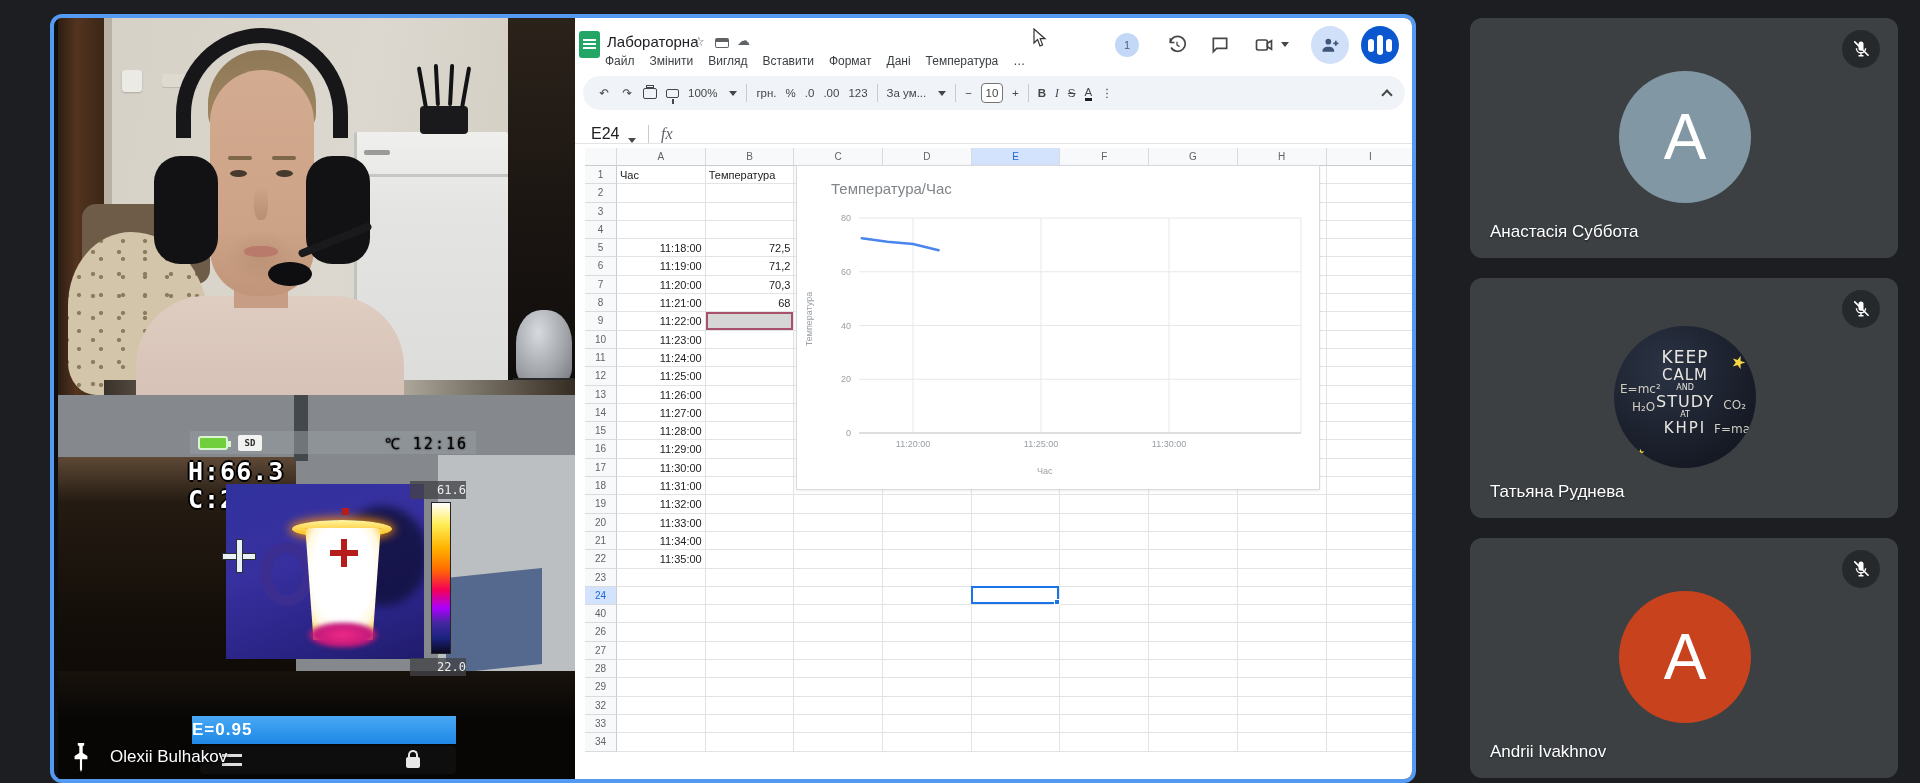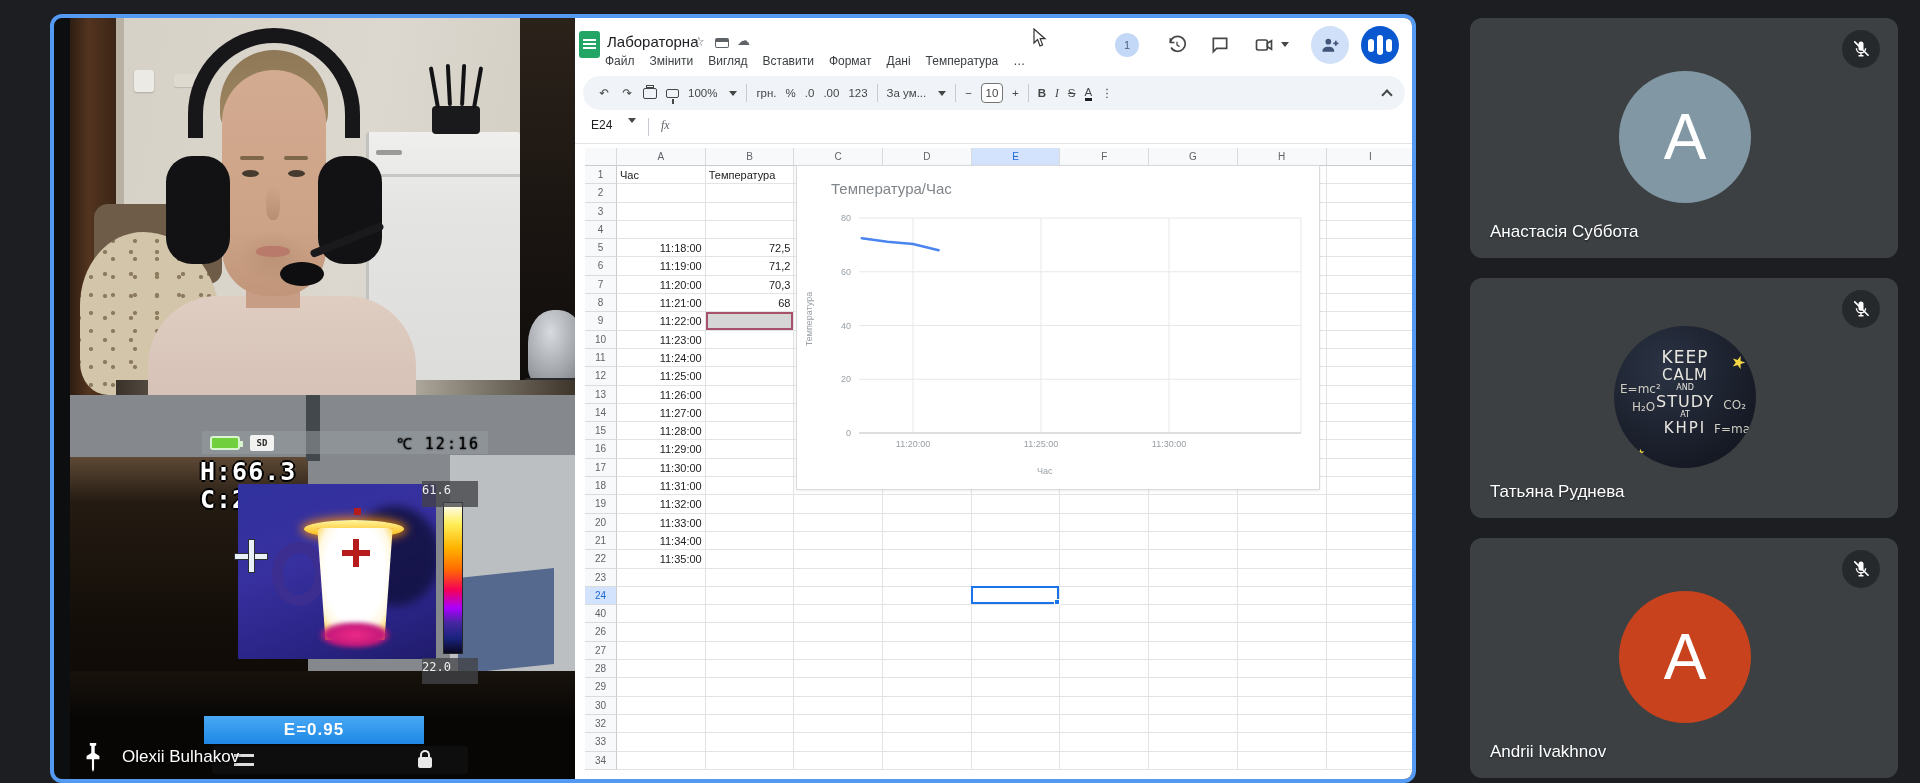--- a/index.html
+++ b/index.html
@@ -5,21 +5,21 @@
   *{margin:0;padding:0;box-sizing:border-box}
   html,body{width:1920px;height:783px;overflow:hidden;background:#1d1e21;font-family:"Liberation Sans",sans-serif}
   .abs{position:absolute}
   .stage{position:relative;width:1920px;height:783px;background:#1d1e21}
 
   
   .share{position:absolute;left:50px;top:14px;width:1366px;height:769px;border:4px solid #559af2;border-radius:12px;background:#0d0e10;overflow:hidden}
   .share-in{position:absolute;left:0;top:0;width:1358px;height:761px;overflow:hidden}
 
   
-  .vids{position:absolute;left:16px;top:0;width:521px;height:761px;background:#0b0b0c;overflow:hidden}
+  .vids{position:absolute;left:4px;top:0;width:521px;height:761px;background:#0b0b0c;overflow:hidden}
   .webcam{position:absolute;left:0;top:0;width:521px;height:377px;background:linear-gradient(100deg,#d5d0c5,#dcd8cf 55%,#cfcabf);overflow:hidden}
   .thermal{position:absolute;left:0;top:377px;width:521px;height:384px;background:#85898d;overflow:hidden}
 
   
   .door{left:0;top:0;width:46px;height:377px;background:linear-gradient(90deg,#2e1d12,#53341f 40%,#3c2617);}
   .door-edge{left:46px;top:0;width:8px;height:377px;background:#b9b2a4}
   .switch{left:64px;top:52px;width:20px;height:22px;background:#eceae4;border-radius:3px;box-shadow:0 1px 2px #0003}
   .wallplate{left:104px;top:56px;width:36px;height:13px;background:#dedacf;border-radius:2px;box-shadow:0 1px 1px #0002}
   .chairback{left:24px;top:186px;width:128px;height:80px;background:#6e5b48;border-radius:14px}
   .blanket{left:10px;top:214px;width:140px;height:163px;background:#d2c5a9;border-radius:45% 55% 40% 20%;
@@ -69,22 +69,22 @@
   .mug-body{left:76px;top:44px;width:82px;height:112px;background:radial-gradient(ellipse at 50% 40%,#ffffff 52%,#fff8e1 66%,#ffd54f 82%,#ff9100);border-radius:8px 8px 16px 16px;clip-path:polygon(4% 0,96% 0,86% 100%,14% 100%);box-shadow:0 0 12px 4px #ff6d0099}
   .mug-bot{left:82px;top:138px;width:70px;height:26px;background:radial-gradient(ellipse,#ef2a87,#c2187a 60%,transparent 75%);filter:blur(2px)}
   .mug-handle{left:34px;top:58px;width:54px;height:64px;border:11px solid #3b2e90;border-radius:50%}
   .cross-h{left:104px;top:66px;width:28px;height:6px;background:#b71c1c}
   .cross-v{left:115px;top:55px;width:6px;height:28px;background:#b71c1c}
   .cross-dot{left:116px;top:24px;width:7px;height:7px;background:#b71c1c}
   .aim-h{left:164px;top:158px;width:34px;height:7px;background:#e8f1f8;border:1px solid #2b2f33}
   .aim-v{left:178px;top:144px;width:7px;height:34px;background:#e8f1f8;border:1px solid #2b2f33}
   .t-scale{left:373px;top:107px;width:20px;height:152px;border:1px solid #26262a;
     background:linear-gradient(180deg,#ffffff,#ffee58 14%,#ffb300 30%,#ff6d00 44%,#f50057 58%,#aa00ff 70%,#4527a0 80%,#1a237e 90%,#0a0820)}
-  .t-tag{position:absolute;width:56px;height:26px;background:rgba(66,66,70,.78);color:#efefef;font:12px "DejaVu Sans Mono",monospace;text-align:left;line-height:18px}
-  .e-bar{left:134px;top:321px;width:220px;height:28px;background:linear-gradient(180deg,#49a8f5,#1e88e5);color:#fff;font:bold 17px "Liberation Sans",sans-serif;text-align:center;line-height:28px;letter-spacing:1px}
+  .t-tag{position:absolute;width:56px;height:18px;background:rgba(66,66,70,.78);color:#efefef;font:12px "DejaVu Sans Mono",monospace;text-align:right;line-height:18px}
+  .e-bar{left:134px;top:321px;width:264px;height:28px;background:linear-gradient(180deg,#49a8f5,#1e88e5);color:#fff;font:bold 17px "Liberation Sans",sans-serif;text-align:left;line-height:28px;letter-spacing:1px}
   .t-ctrl{left:142px;top:351px;width:256px;height:28px;background:rgba(16,16,16,.88);border-radius:4px}
   .t-menu{left:22px;top:8px;width:20px;height:12px;border-top:3px solid #ddd;border-bottom:3px solid #ddd}
   .lock-b{left:206px;top:11px;width:14px;height:11px;background:#e8e8e8;border-radius:2px}
   .lock-s{left:208px;top:4px;width:10px;height:9px;border:2px solid #e8e8e8;border-bottom:none;border-radius:6px 6px 0 0}
 
   .pin-row{position:absolute;left:10px;top:724px;display:flex;align-items:center;gap:16px;z-index:30}
   .pname{color:#fff;font-size:17px;text-shadow:0 1px 3px #000}
 
   
   .sheets{position:absolute;left:521px;top:0;width:837px;height:761px;background:#fff;overflow:hidden}
@@ -99,21 +99,21 @@
   .tr-ico{width:26px;height:26px;color:#444746;display:flex;align-items:center;justify-content:center}
   .circ-btn{width:38px;height:38px;border-radius:50%;display:flex;align-items:center;justify-content:center}
   .present{background:#0b57d0;display:flex;gap:3px;align-items:center;justify-content:center}
   .present i{display:block;width:6px;border-radius:3px;background:#fff}
   .toolbar{left:8px;top:58px;width:822px;height:34px;background:#f0f4f9;border-radius:17px;display:flex;align-items:center;gap:9px;padding:0 14px;color:#444746;font-size:11.5px;white-space:nowrap}
   .tb-sep{width:1px;height:18px;background:#c7cbd1}
   .tb-i{min-width:14px;text-align:center}
   .fsize{border:1px solid #747775;border-radius:4px;width:22px;height:20px;line-height:18px;text-align:center;background:#fff}
   .tb-caret{display:inline-block;width:0;height:0;border-left:4px solid transparent;border-right:4px solid transparent;border-top:5px solid #444746;margin-left:3px}
   .chev{display:inline-block;width:8px;height:8px;border-left:2px solid #444746;border-top:2px solid #444746;transform:rotate(45deg);margin-top:4px}
-  .fbar{left:0;top:100px;width:837px;height:26px;border-bottom:1px solid #e1e3e6;display:flex;align-items:flex-start;font-size:12px;color:#202124}
+  .fbar{left:0;top:100px;width:837px;height:26px;border-bottom:1px solid #e1e3e6;display:flex;align-items:flex-end;font-size:16px;color:#202124}
   .fx{font-style:italic;color:#5f6368;font-family:"Liberation Serif",serif}
 
   .grid{left:10px;top:130px;width:830px;height:631px;overflow:hidden;font-size:11px;color:#202124}
   .g-head{display:flex;height:18px;background:#f8f9fa}
   .g-head .gc{border-right:1px solid #d9dbdd;border-bottom:1px solid #c9cbcd;color:#5f6368;font-size:10px;text-align:center;line-height:18px}
   .g-row{display:flex;height:18.3px}
   .gnum{width:32px;flex:0 0 32px;background:#f8f9fa;border-right:1px solid #c9cbcd;border-bottom:1px solid #d9dbdd;color:#5f6368;font-size:10px;text-align:center;line-height:18px}
   .gc{width:88.7px;flex:0 0 88.7px;border-right:1px solid #e2e3e5;border-bottom:1px solid #e2e3e5;line-height:18px;padding:0 3px;overflow:hidden}
   .val-r{text-align:right}
   .hl{background:#d3e3fd !important;color:#1967d2 !important}
@@ -692,32 +692,20 @@
               <div class="gc"></div>
               <div class="gc"></div>
               <div class="gc"></div>
               <div class="gc"></div>
               <div class="gc"></div>
               <div class="gc"></div>
               <div class="gc"></div>
               <div class="gc"></div>
             </div>
             <div class="g-row">
-              <div class="gnum">30</div>
-              <div class="gc"></div>
-              <div class="gc"></div>
-              <div class="gc"></div>
-              <div class="gc"></div>
-              <div class="gc"></div>
-              <div class="gc"></div>
-              <div class="gc"></div>
-              <div class="gc"></div>
-              <div class="gc"></div>
-            </div>
-            <div class="g-row">
               <div class="gnum">32</div>
               <div class="gc"></div>
               <div class="gc"></div>
               <div class="gc"></div>
               <div class="gc"></div>
               <div class="gc"></div>
               <div class="gc"></div>
               <div class="gc"></div>
               <div class="gc"></div>
               <div class="gc"></div>

